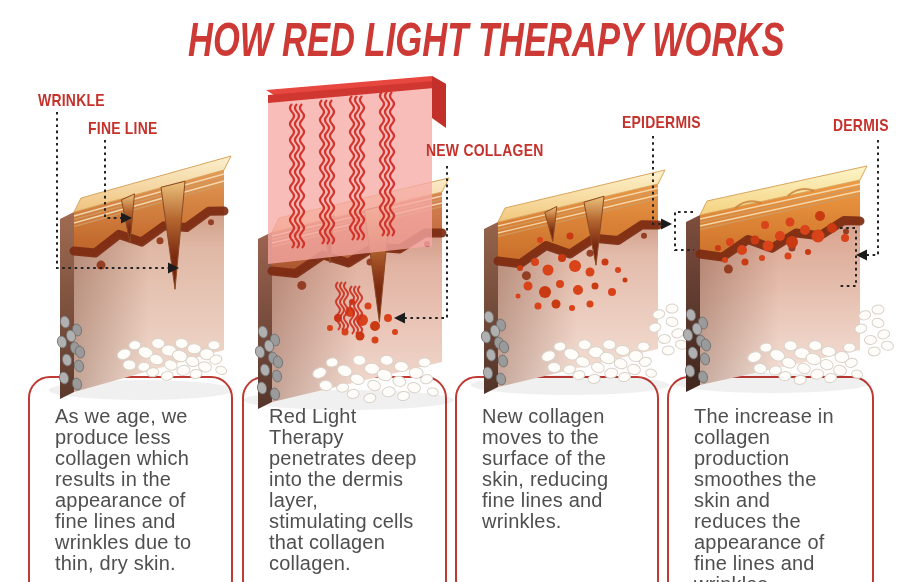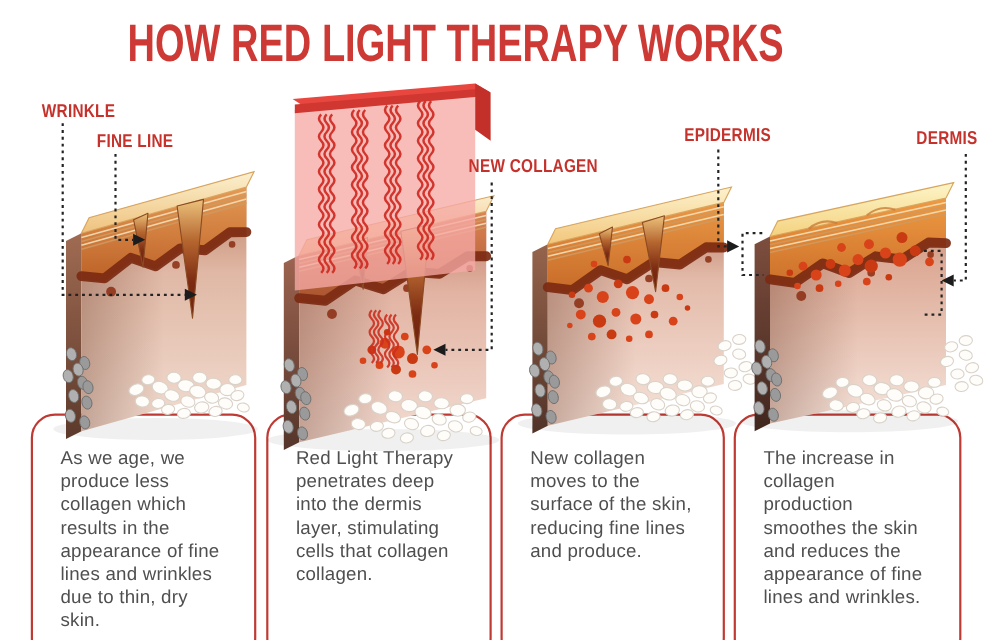--- a/index.html
+++ b/index.html
@@ -1,27 +1,27 @@
 <!DOCTYPE html>
 <html style="--accent: #cd3a35; --label: #c5322c; --border: #bf3a33; --body: #4f4f4f;"><head>
 <meta charset="utf-8">
 <style>
   html,body{margin:0;padding:0;background:#fff;}
   .canvas{position:relative;width:900px;height:582px;background:#fff;overflow:hidden;
           font-family:"Liberation Sans",sans-serif;}
-  .title-wrap{position:absolute;top:16px;left:0;width:100%;text-align:left;}
+  .title-wrap{position:absolute;top:16px;left:0;width:100%;text-align:right;font-style:italic;}
   .title-wrap span{display:inline-block;transform:scaleX(.72);transform-origin:50% 0;
           font-size:48px;font-weight:bold;line-height:1;color:var(--accent,#cd3a35);
           letter-spacing:0px;white-space:nowrap;}
   .lbl{position:absolute;color:var(--label,#c5322c);font-weight:bold;font-size:17px;
           transform:scaleX(.82);transform-origin:0 0;letter-spacing:.3px;white-space:nowrap;}
   .step-card{position:absolute;top:376px;height:226px;background:#fff;
           border:2px solid var(--border,#bf3a33);border-radius:22px;box-sizing:border-box;
           padding:28px 26px 0 25px;}
-  .step-card p{margin:0;font-size:17px;line-height:21px;color:var(--body,#4f4f4f);letter-spacing:.2px;}
+  .step-card p{margin:0;font-size:20px;line-height:21px;color:var(--body,#4f4f4f);letter-spacing:.2px;}
   .c1{left:28px;width:205px;padding-right:28px;}
   .c2{left:242px;width:205px;}
   .c3{left:455px;width:204px;padding-right:28px;}
   .c4{left:667px;width:207px;padding-right:30px;}
   #diagram{position:absolute;left:0;top:0;pointer-events:none;}
 </style>
 </head>
 <body>
 
 <div class="canvas">
@@ -30,21 +30,21 @@
     <span>HOW RED LIGHT THERAPY WORKS</span>
   </div>
 
   <div class="step-card c1">
     <p>As we age, we produce less collagen which results in the appearance of fine lines and wrinkles due to thin, dry skin.</p>
   </div>
   <div class="step-card c2">
     <p>Red Light Therapy penetrates deep into the dermis layer, stimulating cells that collagen collagen.</p>
   </div>
   <div class="step-card c3">
-    <p>New collagen moves to the surface of the skin, reducing fine lines and produce.</p>
+    <p>New collagen moves to the surface of the skin, reducing fine lines and wrinkles.</p>
   </div>
   <div class="step-card c4">
     <p>The increase in collagen production smoothes the skin and reduces the appearance of fine lines and wrinkles.</p>
   </div>
 
   <svg id="diagram" width="900" height="582" viewBox="0 0 900 582">
     <defs>
       <linearGradient id="shade" x1="0" y1="0" x2="1" y2="0">
         <stop offset="0" stop-color="#582410" stop-opacity="0.30"></stop>
         <stop offset="0.5" stop-color="#582410" stop-opacity="0"></stop>

